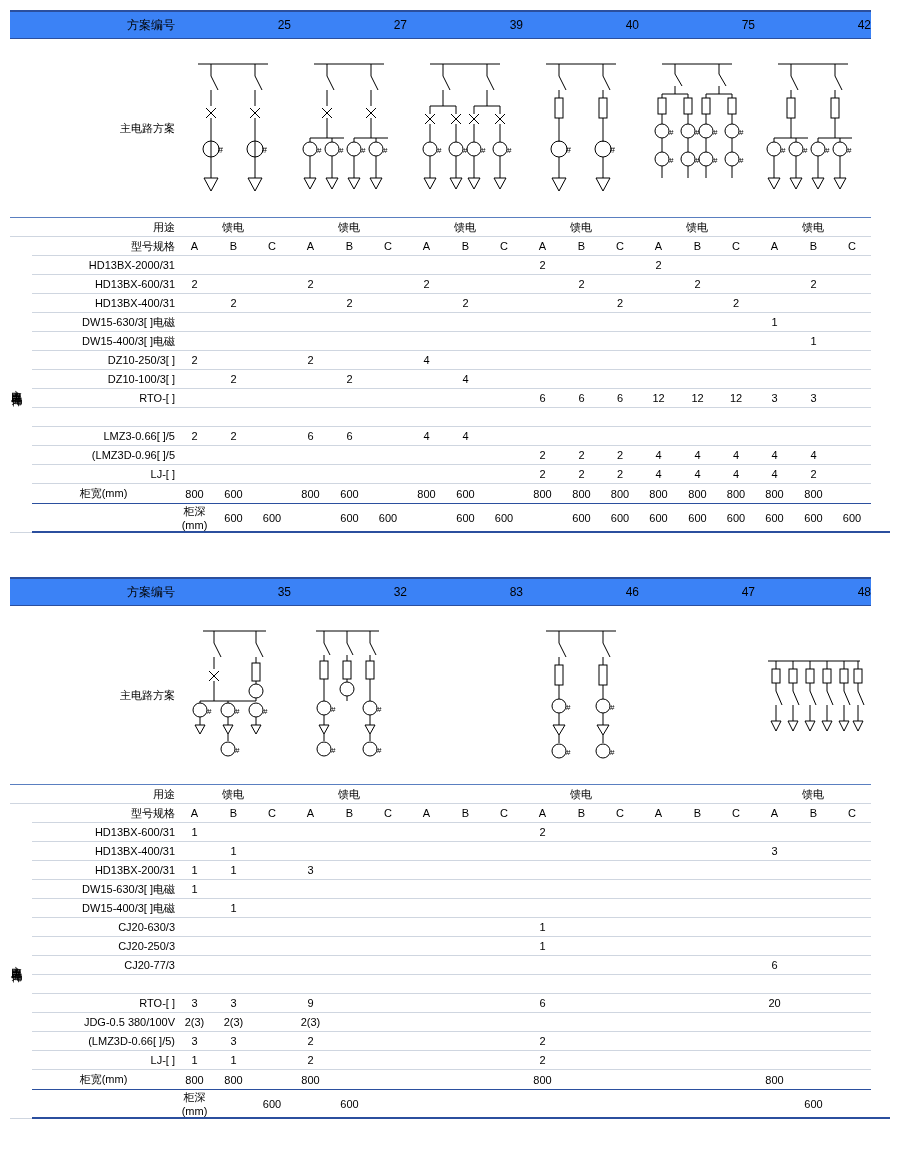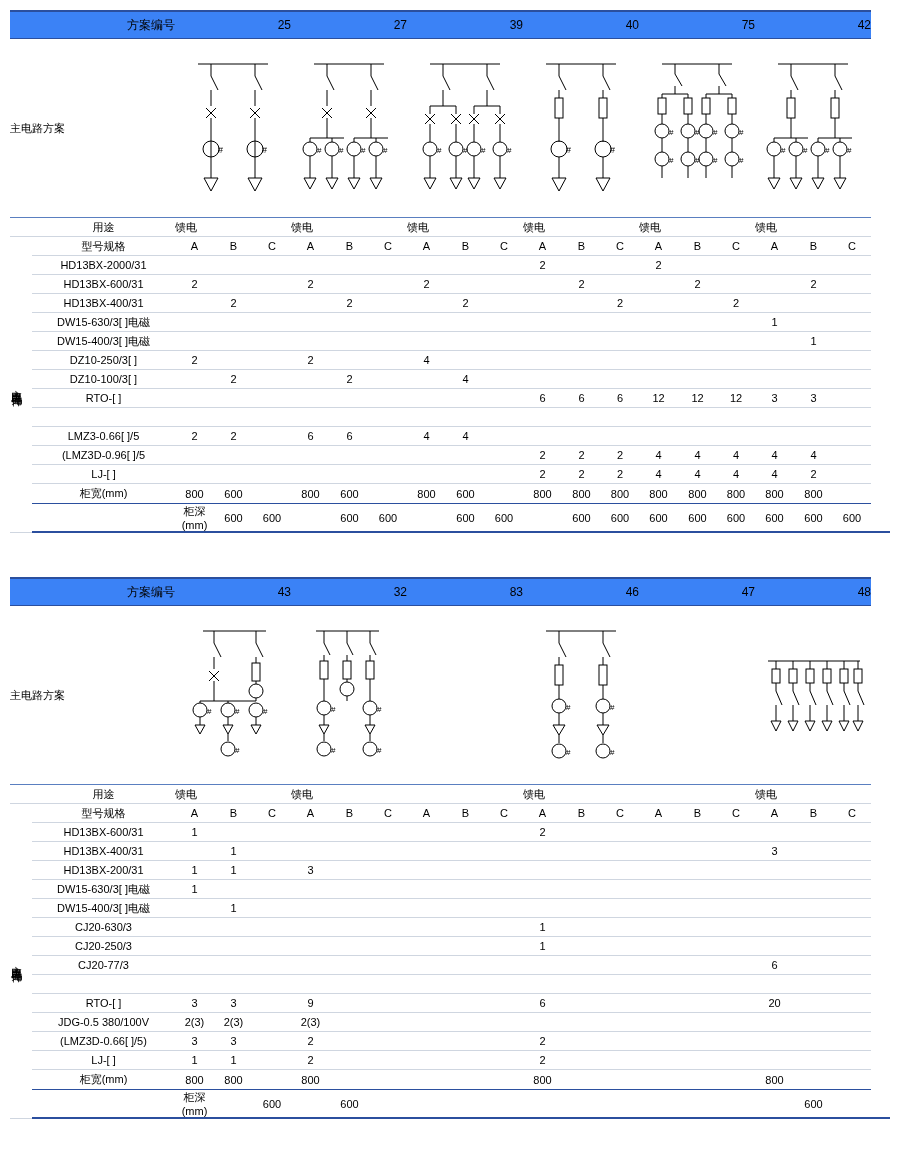--- a/index.html
+++ b/index.html
@@ -4,25 +4,25 @@
 <style>
   html,body{margin:0;padding:0;background:#fff;}
   body{width:900px;font-family:"Liberation Sans","DejaVu Sans",sans-serif;color:#000;}
   .page{width:900px;padding:0;box-sizing:border-box;}
   .tbl{width:880px;margin:10px auto 0 auto;border-collapse:collapse;table-layout:fixed;}
   .tbl td,.tbl th{border:0;padding:0;font-weight:normal;font-size:11px;}
   
   .head-row td{background:#3b82f6;height:26px;border-top:2px solid #2b4f9e;border-bottom:1px solid #2b4f9e;text-align:right;font-size:12px;}
   .cell{text-align:center;vertical-align:middle;}
   .vline{border-left:1px solid #b9c4d4;}
-  .scheme-row td{height:178px;border-bottom:1px solid #5a7fc0;vertical-align:middle;text-align:left;}
+  .scheme-row td{height:178px;border-bottom:1px solid #5a7fc0;vertical-align:middle;text-align:right;}
   .scheme-label{font-size:12px;}
   .rowline td{border-bottom:1px solid #cfd6e0;height:18px;}
-  .usetxt{text-align:left;font-size:11px;}
-  .itemname{padding-left:32px;text-align:center;font-size:11px;}
+  .usetxt{text-align:center;font-size:11px;}
+  .itemname{padding-left:32px;text-align:right;font-size:11px;}
   .abc{font-size:11px;text-align:center;}
   .sidelabel{writing-mode:vertical-rl;text-orientation:upright;font-size:11px;line-height:1.15;letter-spacing:1px;white-space:nowrap;}
   .bot-row td{height:19px;border-bottom:1px solid #2b4f9e;text-align:center;font-size:11px;}
   .bot-row2 td{height:19px;border-bottom:2px solid #2b4f9e;text-align:center;font-size:11px;}
   .sep{height:34px;}
   svg{display:block;margin:0 auto;}
 </style>
 </head>
 <body>
 
@@ -662,21 +662,21 @@
         <col style="width:39px">
         <col style="width:38px">
       <col style="width:39px">
         <col style="width:39px">
         <col style="width:38px">
     </colgroup>
 
     <tbody>
         <tr class="head-row">
       <td colspan="2">方案编号</td>
-      <td colspan="3" class="vline">43</td>
+      <td colspan="3" class="vline">35</td>
       <td colspan="3" class="vline">32</td>
       <td colspan="3" class="vline">83</td>
       <td colspan="3" class="vline">46</td>
       <td colspan="3" class="vline">47</td>
       <td colspan="3" class="vline">48</td>
     </tr>
 
     <tr class="scheme-row">
       <td colspan="2" class="scheme-label">主电路方案</td>
 

